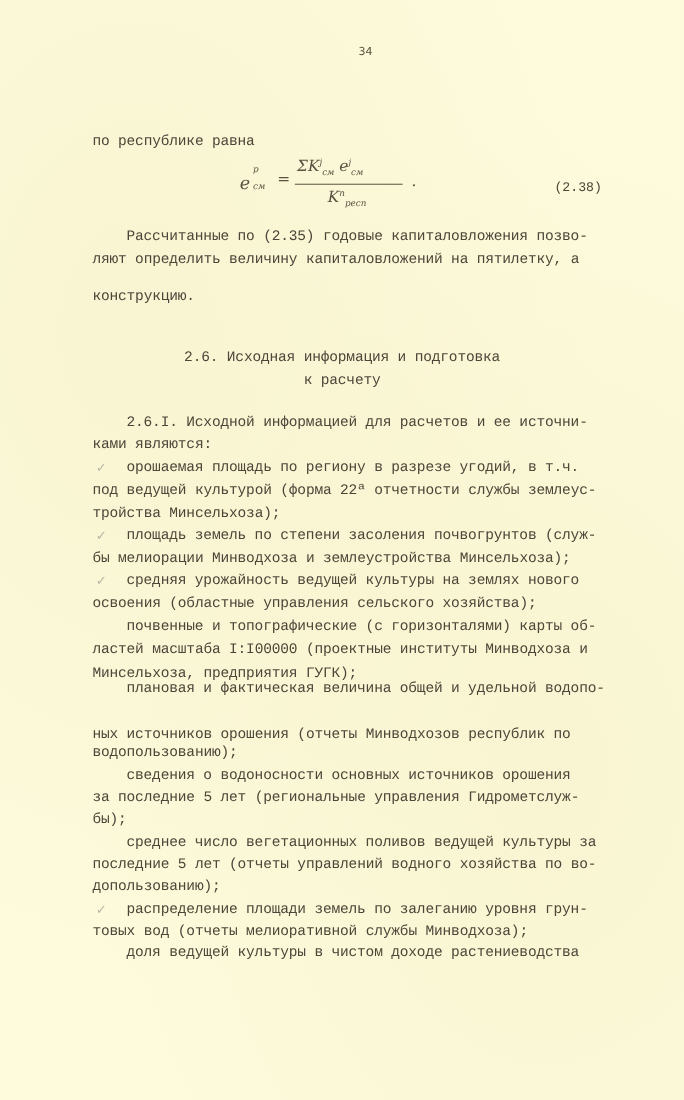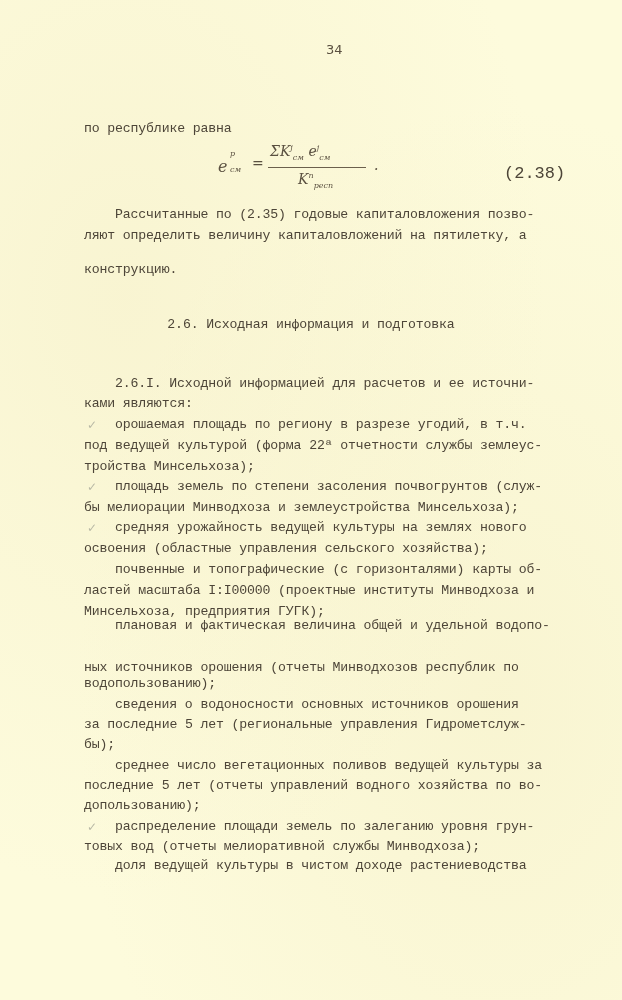--- a/index.html
+++ b/index.html
@@ -12,21 +12,21 @@
   }
   .page {
     position:absolute; inset:0;
     background:
       radial-gradient(ellipse at 20% 30%, rgba(240,232,190,0.35), transparent 60%),
       radial-gradient(ellipse at 80% 70%, rgba(238,230,185,0.30), transparent 60%),
       #fdfbdc;
   }
   .pnum {
     position:absolute; top:42px; left:326px;
-    font-family:"DejaVu Sans",sans-serif; font-size:13px; color:#5a5040;text-align:right;
+    font-family:"DejaVu Sans",sans-serif; font-size:10px; color:#5a5040;text-align:right;
   }
   .line {
     position:absolute; left:84px;
     font-size:13.2px; line-height:16px; white-space:pre;
     letter-spacing:-0.15px;
     color:#4d4538;
   }
   .ind { left:115px; }
   .center { left:0; width:622px; text-align:center; }
   .check {
@@ -38,21 +38,21 @@
     font-family:"DejaVu Serif",serif; font-style:italic; color:#5a5040;
   }
   .formula .lhs { position:absolute; left:0; top:14px; font-size:16px; }
   .formula .lhs sup { position:absolute; left:12px; top:-8px; font-size:8px; }
   .formula .lhs sub { position:absolute; left:12px; top:8px; font-size:8px; }
   .formula .eq { position:absolute; left:34px; top:12px; font-size:14px; }
   .formula .num { position:absolute; left:52px; top:0; font-size:14px; white-space:nowrap; }
   .formula .bar { position:absolute; left:50px; top:24px; width:98px; border-top:1px solid #6b604c; }
   .formula .den { position:absolute; left:80px; top:28px; font-size:14px; white-space:nowrap; }
   .formula .dot { position:absolute; left:156px; top:14px; font-size:14px; }
-  .eqlabel { position:absolute; left:504px; top:164px; font-size:17px; color:#4d4538; }
+  .eqlabel { position:absolute; left:504px; top:164px; font-size:12px; color:#4d4538; }
   sup.s, sub.s { font-size:8px; }
 </style>
 </head>
 <body>
 
 <div class="page">
 
   <div class="pnum">34</div>
 
   <div class="line" style="top:121px">по республике равна</div>
@@ -69,20 +69,21 @@
     <span class="den"><span>K</span><sup class="s">п</sup><sub class="s">респ</sub></span>
     <span class="dot">.</span>
   </div>
   <div class="eqlabel">(2.38)</div>
 
   <div class="line ind" style="top:207px">Рассчитанные по (2.35) годовые капиталовложения позво-</div>
   <div class="line" style="top:228px">ляют определить величину капиталовложений на пятилетку, а</div>
   <div class="line" style="top:262px">конструкцию.</div>
 
   <div class="line center" style="top:317px">2.6. Исходная информация и подготовка</div>
+  <div class="line center" style="top:338px">к расчету</div>
 
   <div class="line ind" style="top:376px">2.6.I. Исходной информацией для расчетов и ее источни-</div>
   <div class="line" style="top:396px">ками являются:</div>
 
   <span class="check" style="top:418px">✓</span>
   <div class="line ind" style="top:417px">орошаемая площадь по региону в разрезе угодий, в т.ч.</div>
   <div class="line" style="top:438px">под ведущей культурой (форма 22ª отчетности службы землеус-</div>
   <div class="line" style="top:459px">тройства Минсельхоза);</div>
 
   <span class="check" style="top:480px">✓</span>

